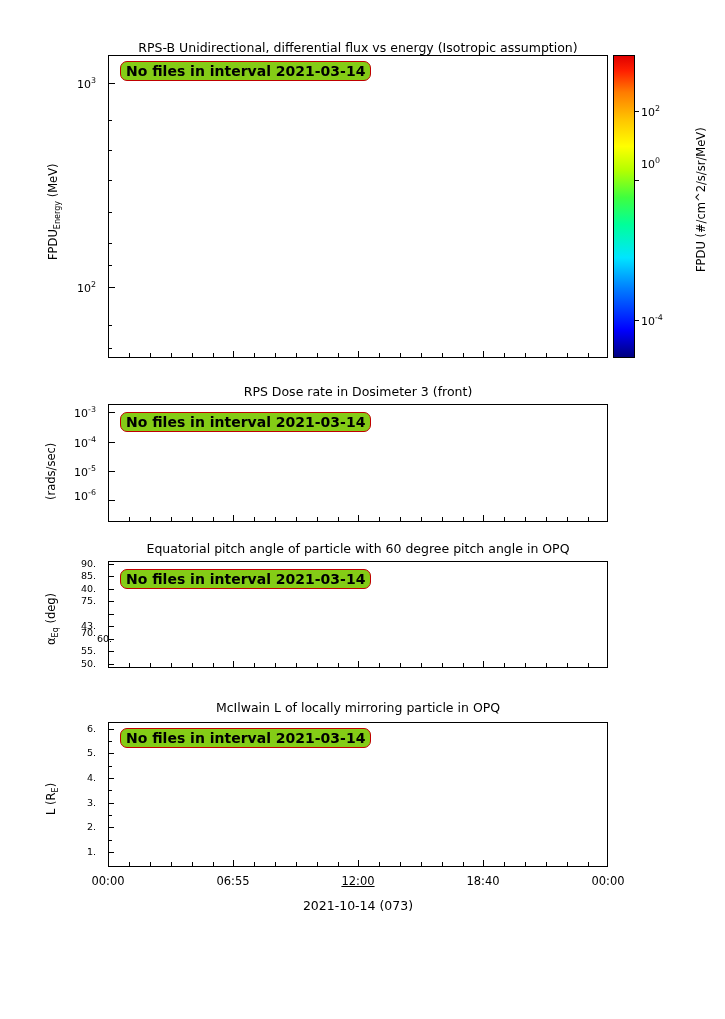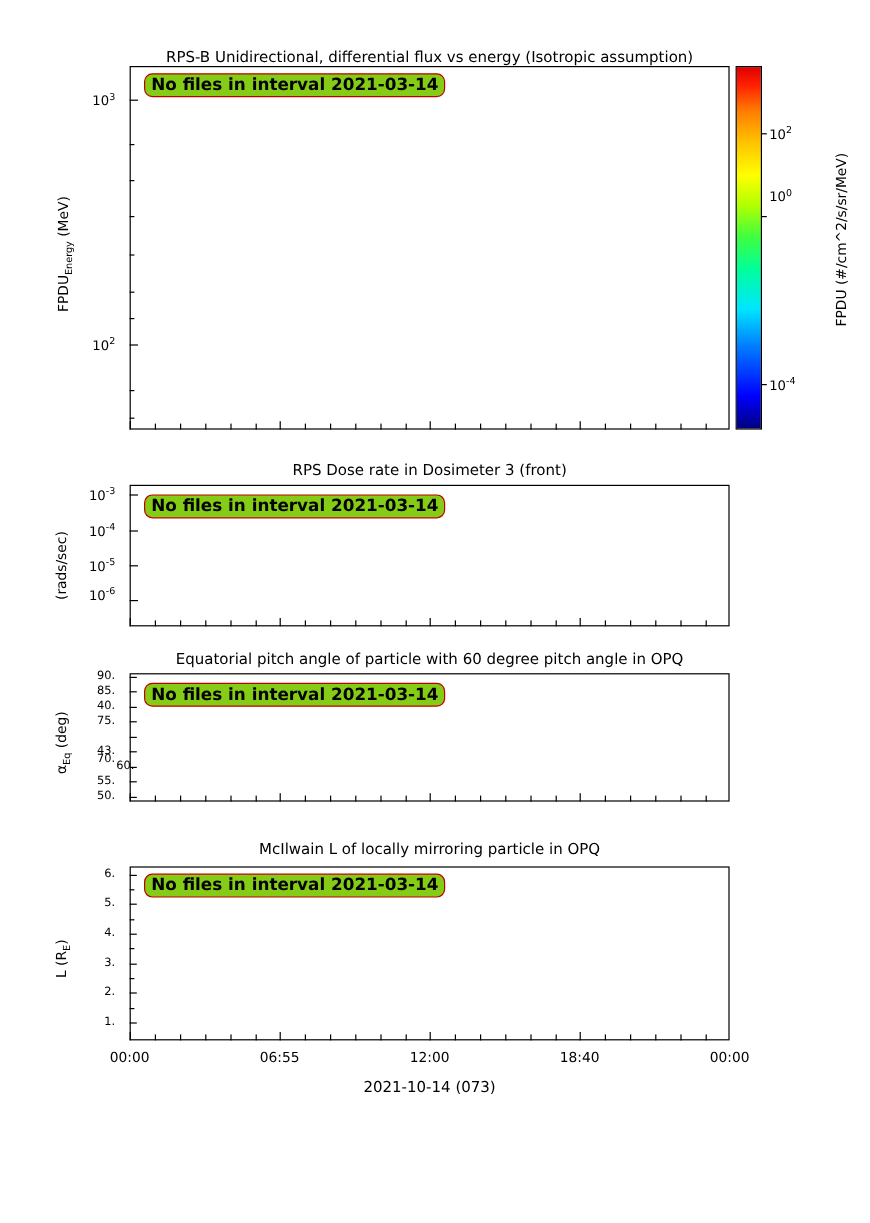--- a/index.html
+++ b/index.html
@@ -312,17 +312,17 @@
 <div class="tick-x" style="left:504px; top:862px; height:5px;"></div>
 <div class="tick-x" style="left:525px; top:862px; height:5px;"></div>
 <div class="tick-x" style="left:546px; top:862px; height:5px;"></div>
 <div class="tick-x" style="left:567px; top:862px; height:5px;"></div>
 <div class="tick-x" style="left:588px; top:862px; height:5px;"></div>
 
 <div class="axis-title" style="left:44px; top:815px; transform: rotate(-90deg);"><span>L (R</span><span class="sub">E</span><span>)</span></div>
 
 <div class="xlabel-text" style="left:78px; top:874px; width:60px;">00:00</div>
 <div class="xlabel-text" style="left:203px; top:874px; width:60px;">06:55</div>
-<div class="xlabel-text" style="left:328px; top:874px; width:60px;">12:00</div>
+<div class="xlabel-text" style="left:328px; top:874px; width:60px;text-decoration:underline;">12:00</div>
 <div class="xlabel-text" style="left:453px; top:874px; width:60px;">18:40</div>
 <div class="xlabel-text" style="left:578px; top:874px; width:60px;">00:00</div>
 
 <div class="xlabel-text" style="left:258px; top:898px; width:200px; font-size:12.5px;">2021-10-14 (073)</div>
 
 </body></html>

